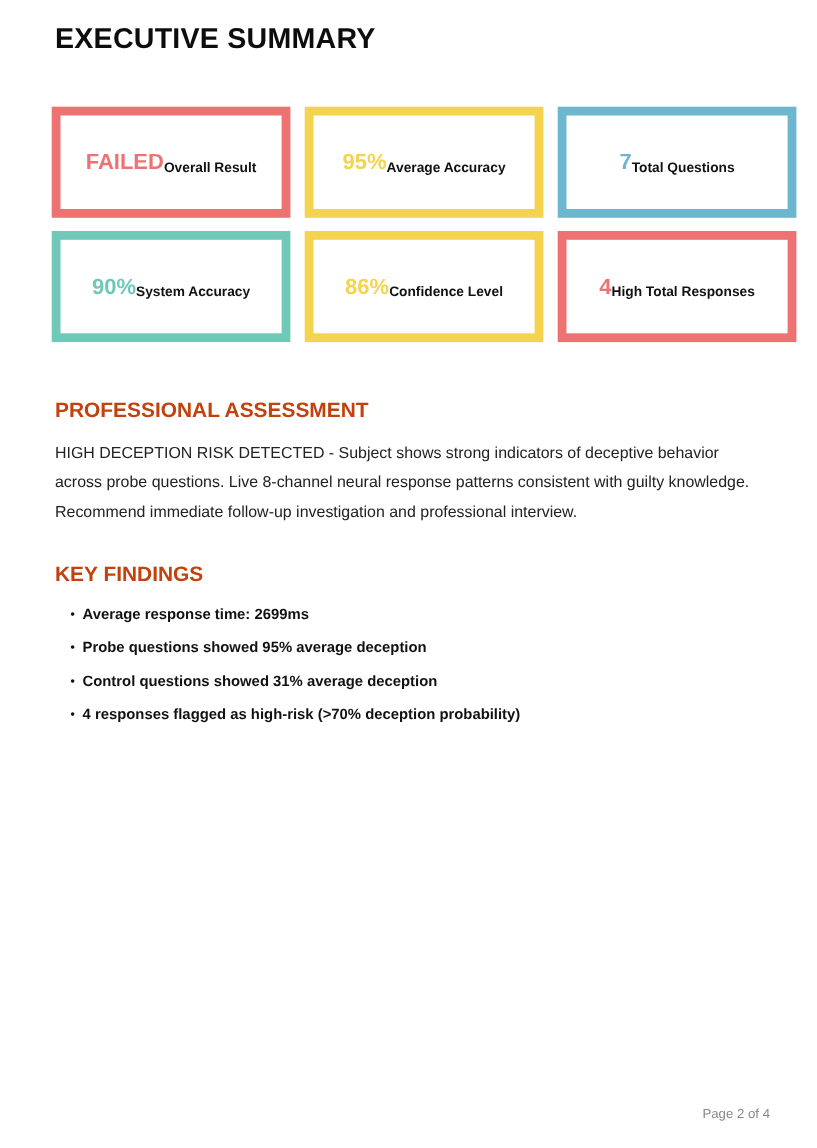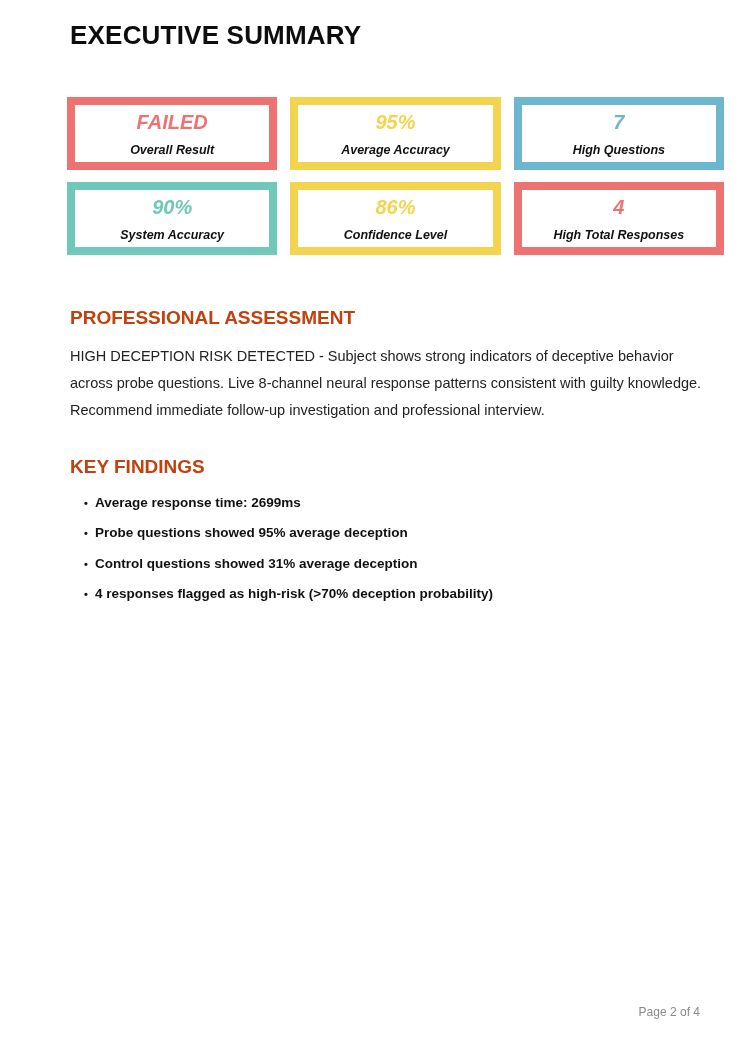--- a/index.html
+++ b/index.html
@@ -14,45 +14,43 @@
   html,body{background:#ffffff;}
   body{
     width:743px;height:1044px;
     position:relative;
     font-family:"Liberation Sans", sans-serif;
     color:var(--text);
     overflow:hidden;
   }
   .page{
     padding:20px 19px 0 47px;
-    margin-left:20px;
   }
   h1.page-title{
     font-size:26px;
     font-weight:bold;
     letter-spacing:0.2px;
     margin-left:3px;
     color:#0d0d0d;
   }
   .stat-grid{
     margin-top:46px;
     display:grid;
     grid-template-columns:repeat(3,1fr);
     gap:12px 13px;
   }
   .stat-card{
-    height:73px;
+    height:101px;
     border:8px solid #ccc;
     background:#fff;
     display:flex;
-    flex-direction:column;
+    flex-direction:row;
     align-items:center;
     justify-content:center;
     text-align:center;
-    font-style:italic;
   }
   .stat-card[data-color="red"]{border-color:var(--red);}
   .stat-card[data-color="yellow"]{border-color:var(--yellow);}
   .stat-card[data-color="blue"]{border-color:var(--blue);}
   .stat-card[data-color="teal"]{border-color:var(--teal);}
   .stat-value{
     font-size:20px;
     font-weight:bold;
     line-height:1.2;
   }
@@ -123,21 +121,21 @@
     <div class="stat-card" data-color="red">
       <div class="stat-value">FAILED</div>
       <div class="stat-label">Overall Result</div>
     </div>
     <div class="stat-card" data-color="yellow">
       <div class="stat-value">95%</div>
       <div class="stat-label">Average Accuracy</div>
     </div>
     <div class="stat-card" data-color="blue">
       <div class="stat-value">7</div>
-      <div class="stat-label">High Questions</div>
+      <div class="stat-label">Total Questions</div>
     </div>
     <div class="stat-card" data-color="teal">
       <div class="stat-value">90%</div>
       <div class="stat-label">System Accuracy</div>
     </div>
     <div class="stat-card" data-color="yellow">
       <div class="stat-value">86%</div>
       <div class="stat-label">Confidence Level</div>
     </div>
     <div class="stat-card" data-color="red">

